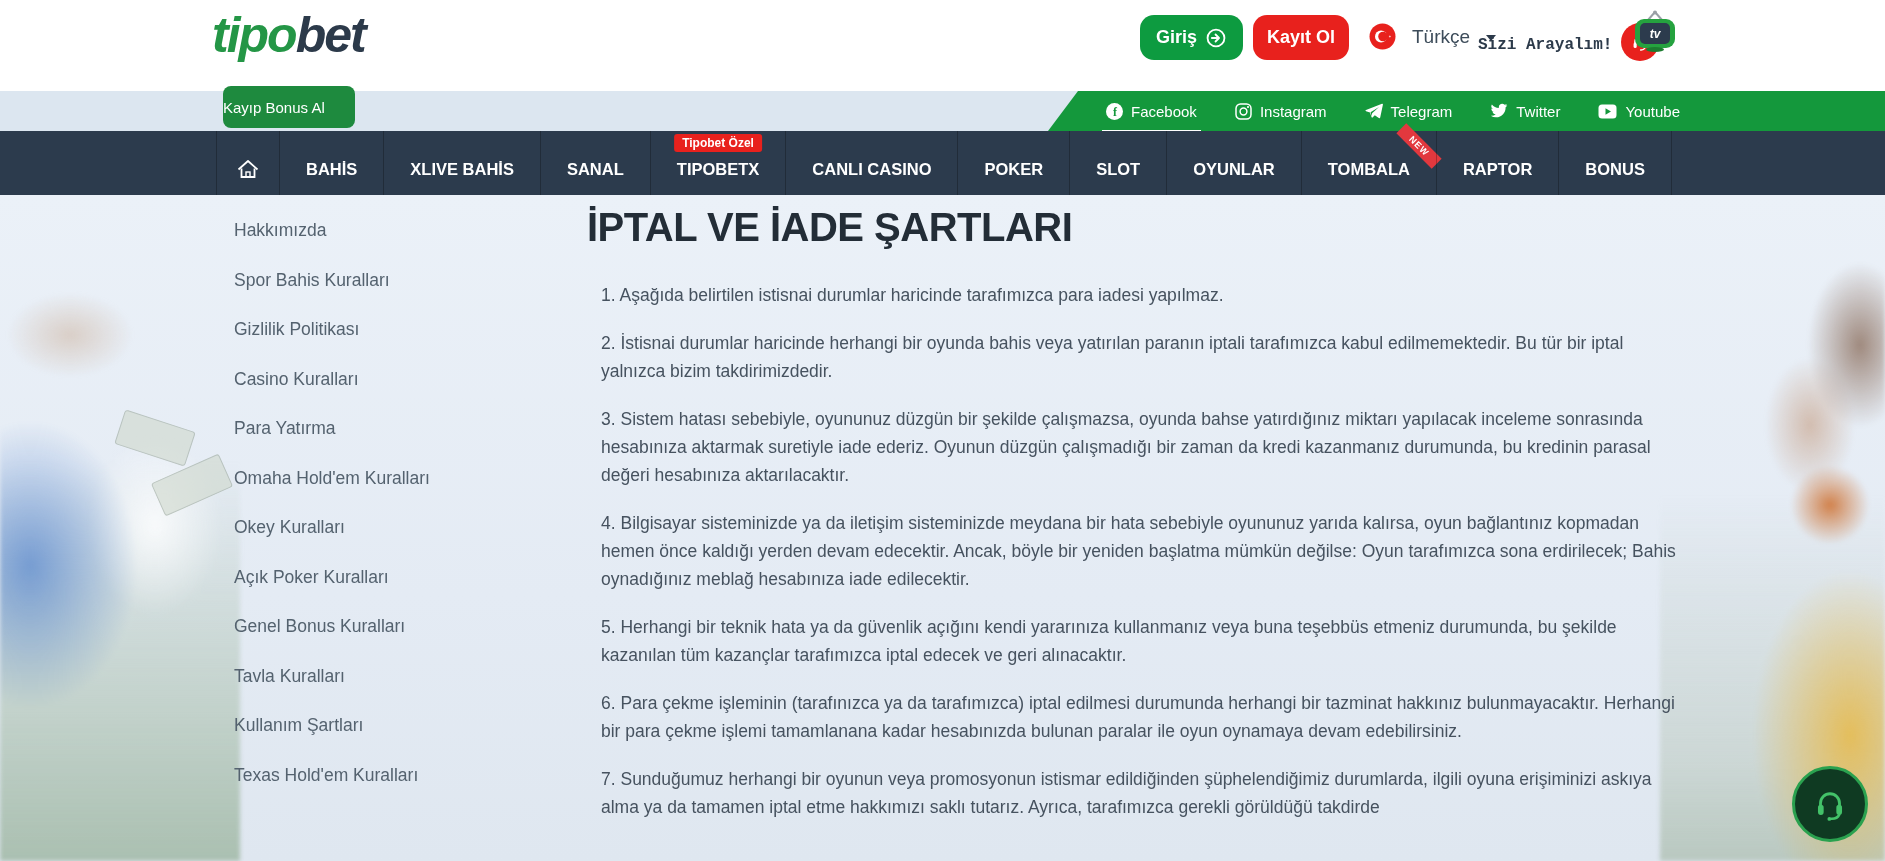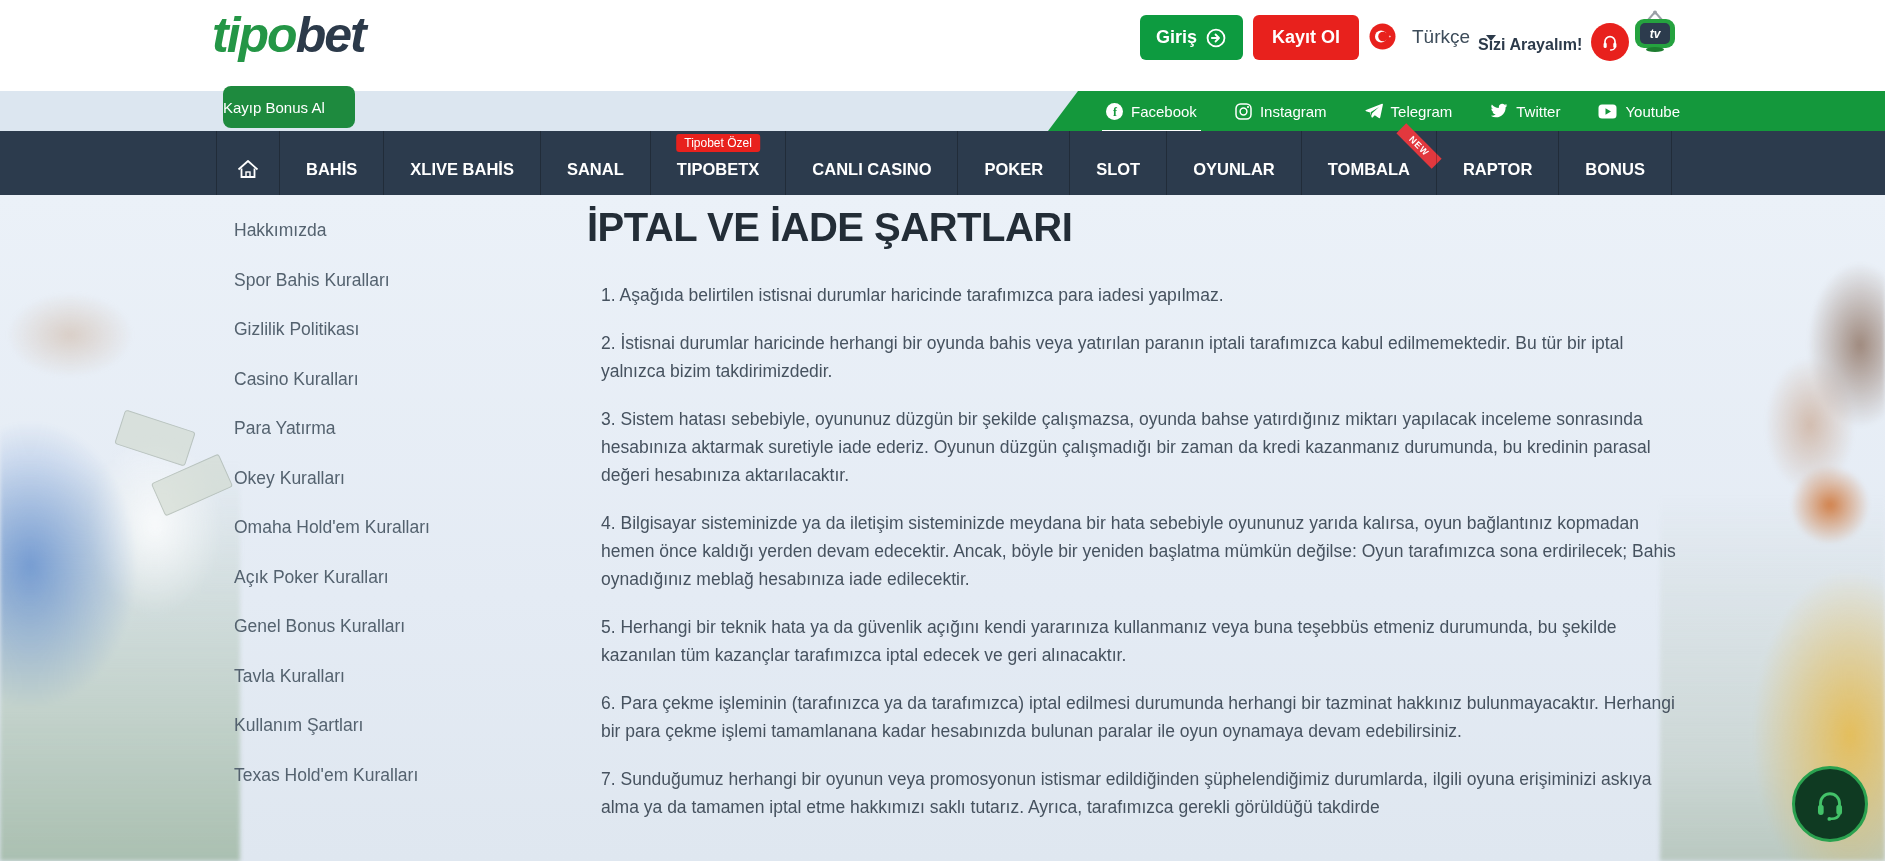--- a/index.html
+++ b/index.html
@@ -5,47 +5,47 @@
   html,body{margin:0;padding:0;}
   body{
     width:1885px;height:861px;overflow:hidden;position:relative;
     font-family:"Liberation Sans",sans-serif;background:#fff;
   }
   
   .header{position:absolute;top:0;left:0;right:0;height:91px;background:#fff;z-index:8;padding-left:48px;}
   .logo{position:absolute;left:212px;top:6px;font-size:50px;font-weight:bold;font-style:italic;letter-spacing:-2px;cursor:pointer;}
   .logo .p1{color:#249646;}
   .logo .p2{color:#2C3A4A;}
-  .btn{position:absolute;top:15px;height:45px;border-radius:6px;color:#fff;font-weight:bold;font-size:18px;
+  .btn{position:absolute;top:15px;height:45px;border-radius:14px;color:#fff;font-weight:bold;font-size:18px;
        display:flex;align-items:center;justify-content:center;gap:8px;cursor:pointer;border:none;}
   .btn-login{left:1140px;width:103px;background:#0D9B40;}
-  .btn-register{left:1253px;width:106px;background:#E8211D;}
+  .btn-register{left:1253px;width:96px;background:#E8211D;}
   .lang{position:absolute;left:1369px;top:23px;display:flex;align-items:center;gap:16px;font-size:19px;color:#3D4C5A;cursor:pointer;}
   .caret{width:0;height:0;border-left:5px solid transparent;border-right:5px solid transparent;border-top:6px solid #2C3A4A;margin-top:3px;}
-  .call{position:absolute;left:1478px;top:28px;font-size:16px;font-weight:bold;color:#2C3A4A;display:flex;align-items:center;gap:9px;cursor:pointer;}
+  .call{position:absolute;left:1478px;top:28px;font-size:16px;font-weight:bold;color:#2C3A4A;display:flex;align-items:center;gap:9px;cursor:pointer;font-family:Liberation Mono, monospace;}
   .call-ic{width:38px;height:38px;border-radius:50%;background:#E8211D;display:flex;align-items:center;justify-content:center;margin-top:-5px;}
   .tv{position:absolute;left:1632px;top:10px;cursor:pointer;}
   
   .band{position:absolute;top:91px;left:0;right:0;height:40px;background:#DCE6F0;z-index:6;}
   .social{position:absolute;top:0;bottom:0;left:1048px;right:0;background:#14983C;
           clip-path:polygon(30px 0,100% 0,100% 100%,0 100%);
           display:flex;align-items:center;gap:38px;padding-left:58px;}
   .social-item{position:relative;display:flex;align-items:center;gap:8px;color:#fff;font-size:15px;cursor:pointer;white-space:nowrap;}
   .social-item.active::after{content:"";position:absolute;left:-4px;right:-4px;bottom:-12px;height:2px;background:#fff;}
   .promo-btn{position:absolute;left:223px;top:86px;width:132px;height:42px;background:#1E8A3E;border-radius:8px;
              color:#fff;font-size:15px;display:flex;align-items:center;z-index:9;cursor:pointer;}
   
   .nav{position:absolute;top:131px;left:0;right:0;height:64px;background:#2C3B4D;display:flex;padding-left:216px;z-index:7;}
   .nav-cell{position:relative;display:flex;align-items:center;justify-content:center;
             border-left:1px solid rgba(0,0,0,0.25);color:#fff;font-weight:bold;font-size:16.5px;
             padding:12px 26px 0 26px;cursor:pointer;white-space:nowrap;}
   .nav-cell:last-child{border-right:1px solid rgba(0,0,0,0.25);}
   .nav-home{padding:12px 19px 0 19px;}
   .nav-badge{position:absolute;top:3px;left:50%;transform:translateX(-50%);background:#E8211D;color:#fff;
-             font-size:12px;font-weight:normal;padding:2px 8px;border-radius:3px;}
+             font-size:12px;font-weight:bold;padding:2px 8px;border-radius:3px;}
   .nav-ribbon{position:absolute;top:8px;right:-8px;background:#E2383E;color:#fff;font-size:9px;font-weight:bold;
               padding:2px 13px;transform:rotate(45deg);letter-spacing:1px;}
   
   .main{position:absolute;top:195px;left:0;right:0;bottom:0;background:linear-gradient(180deg,#EBF1F8 0%,#E4EBF4 60%,#DFE7F0 100%);overflow:hidden;}
   .bg-left{position:absolute;left:0;top:0;bottom:0;width:240px;pointer-events:none;
     background:
       radial-gradient(90px 60px at 70px 140px, rgba(205,180,160,0.55), rgba(205,180,160,0) 70%),
       radial-gradient(150px 200px at 30px 370px, rgba(40,100,195,0.55), rgba(40,100,195,0) 72%),
       radial-gradient(90px 120px at 155px 330px, rgba(255,255,255,0.8), rgba(255,255,255,0) 75%),
       linear-gradient(180deg, rgba(220,227,236,0) 40%, rgba(168,190,170,0.55) 78%, rgba(148,175,150,0.7) 100%);
@@ -238,22 +238,22 @@
   <div class="bill bill2"></div>
   <div class="bg-right"></div>
 
   <div class="sidebar">
     <ul>
         <li>Hakkımızda</li>
         <li>Spor Bahis Kuralları</li>
         <li>Gizlilik Politikası</li>
         <li>Casino Kuralları</li>
         <li>Para Yatırma</li>
+        <li>Omaha Hold'em Kuralları</li>
         <li>Okey Kuralları</li>
-        <li>Omaha Hold'em Kuralları</li>
         <li>Açık Poker Kuralları</li>
         <li>Genel Bonus Kuralları</li>
         <li>Tavla Kuralları</li>
         <li>Kullanım Şartları</li>
         <li>Texas Hold'em Kuralları</li>
       </ul>
   </div>
 
   <div class="content">
     <h1>İPTAL VE İADE ŞARTLARI</h1>

